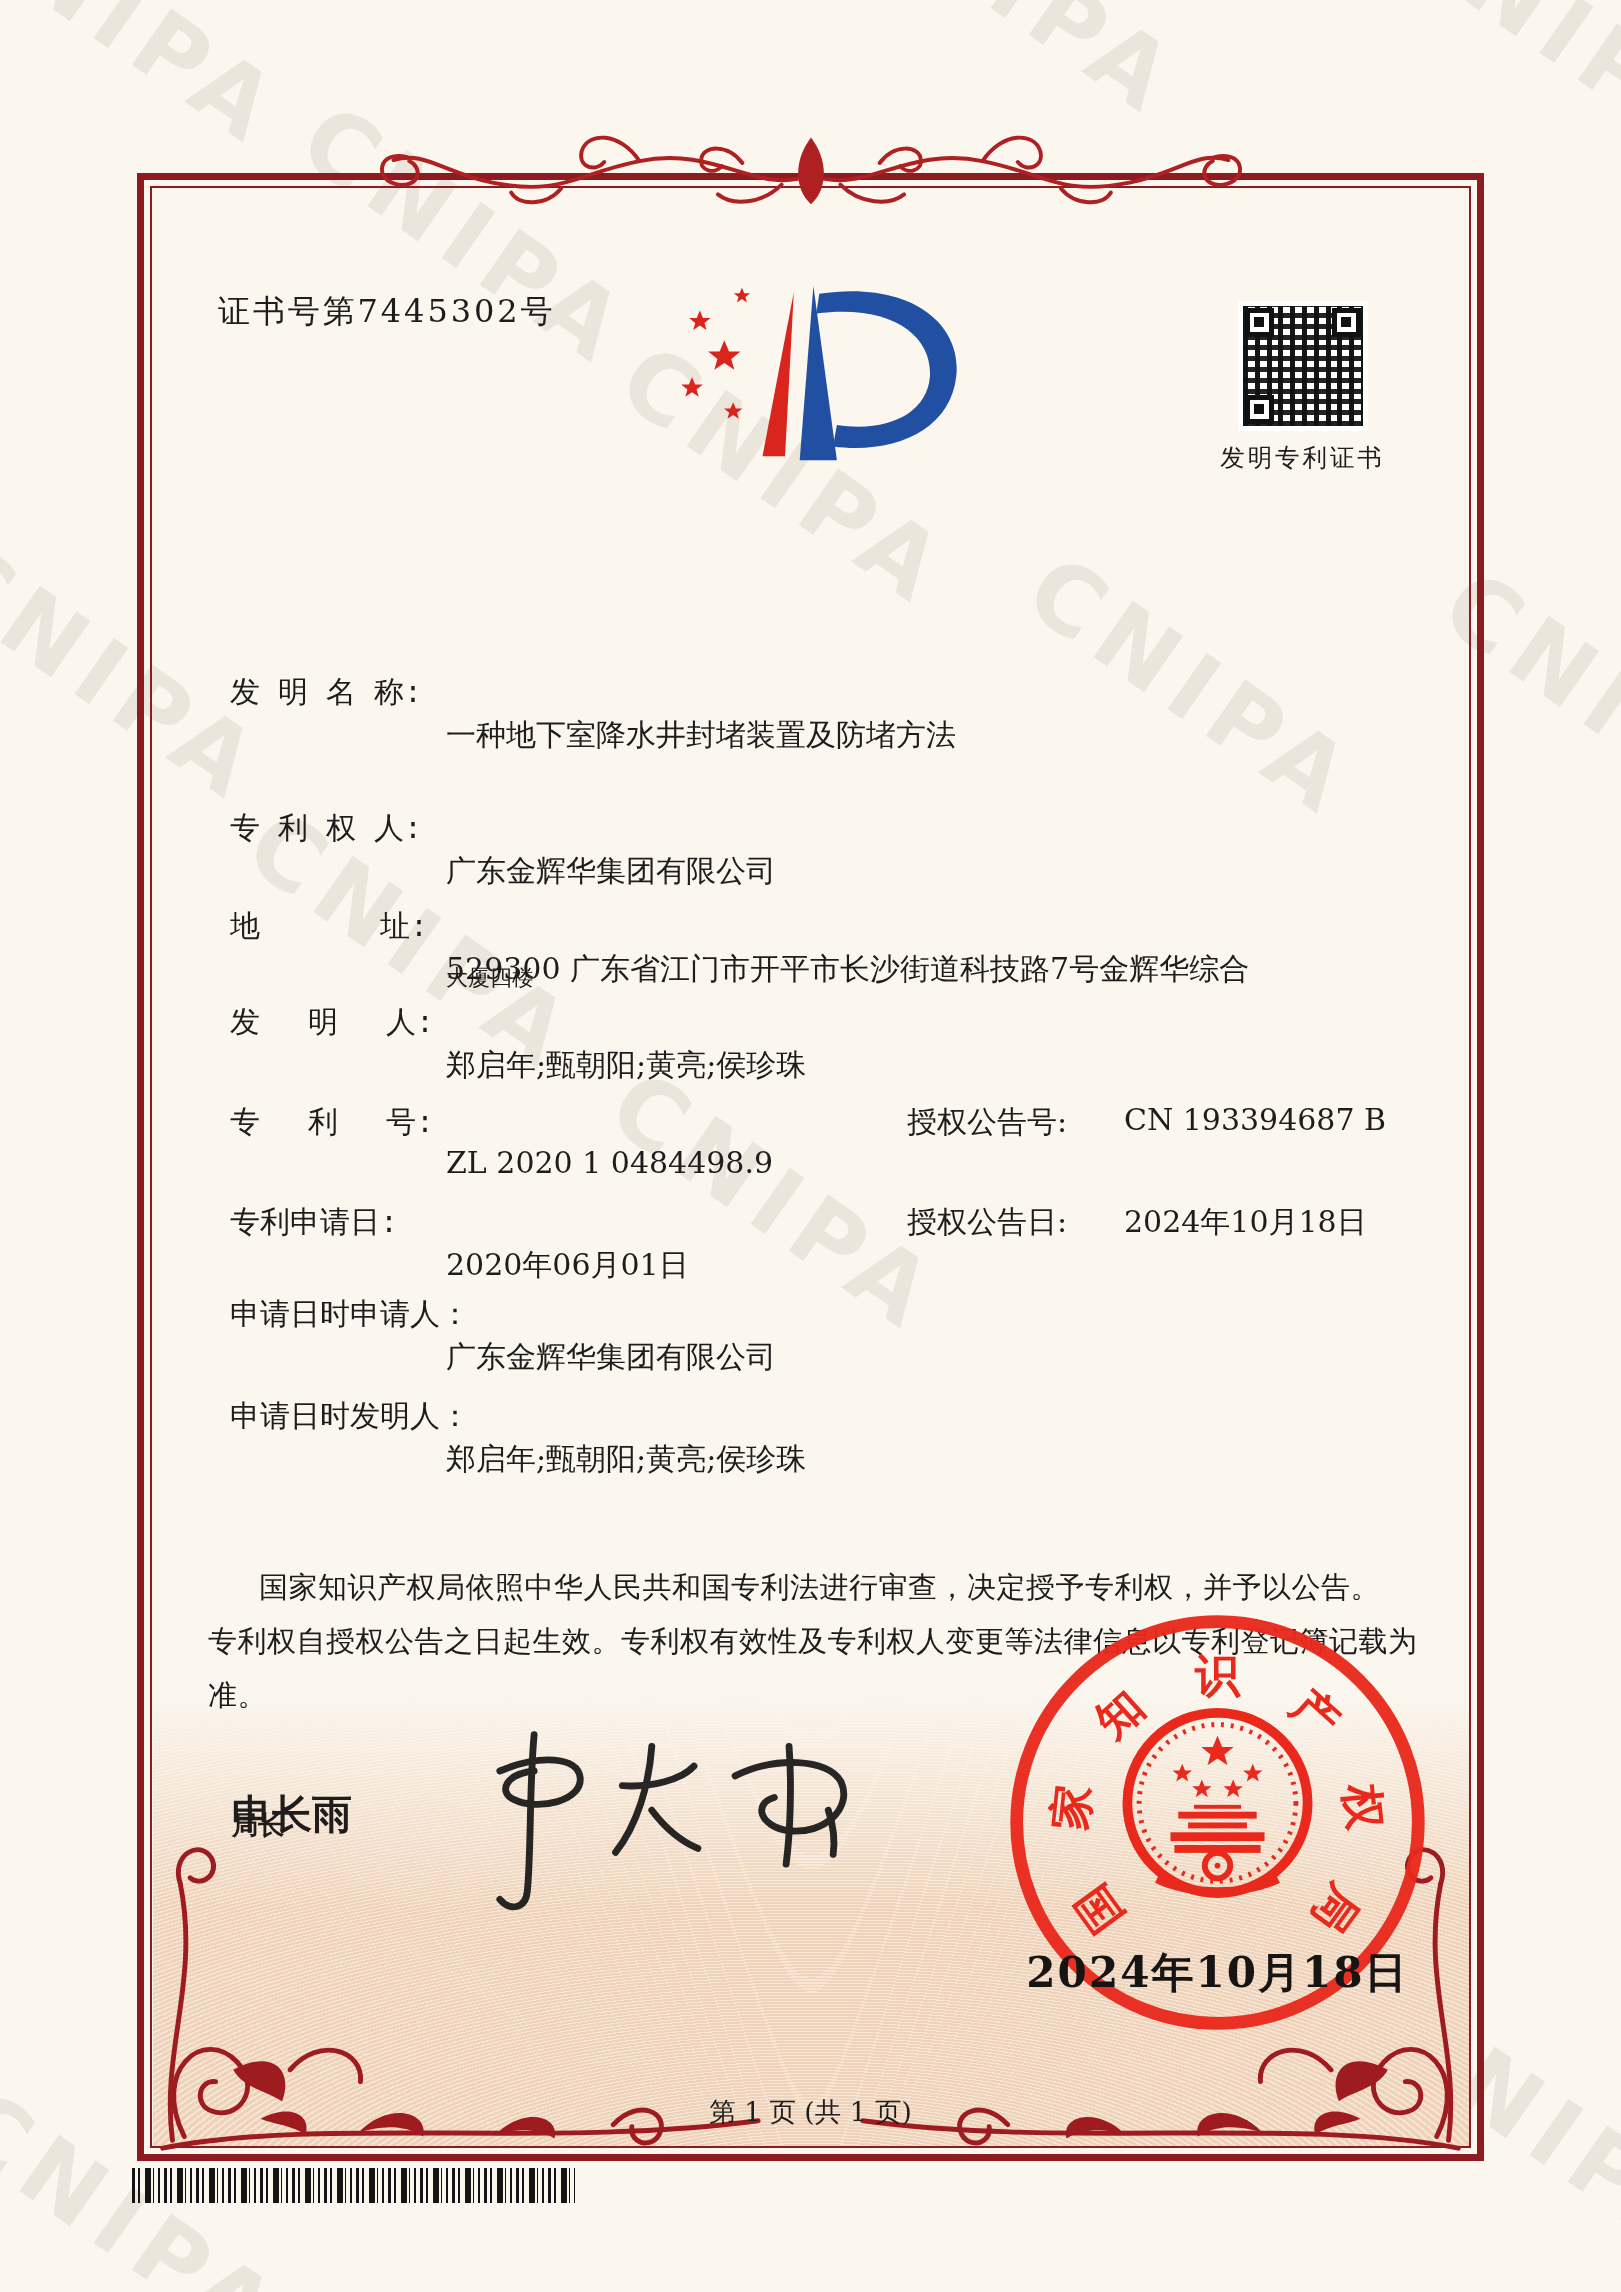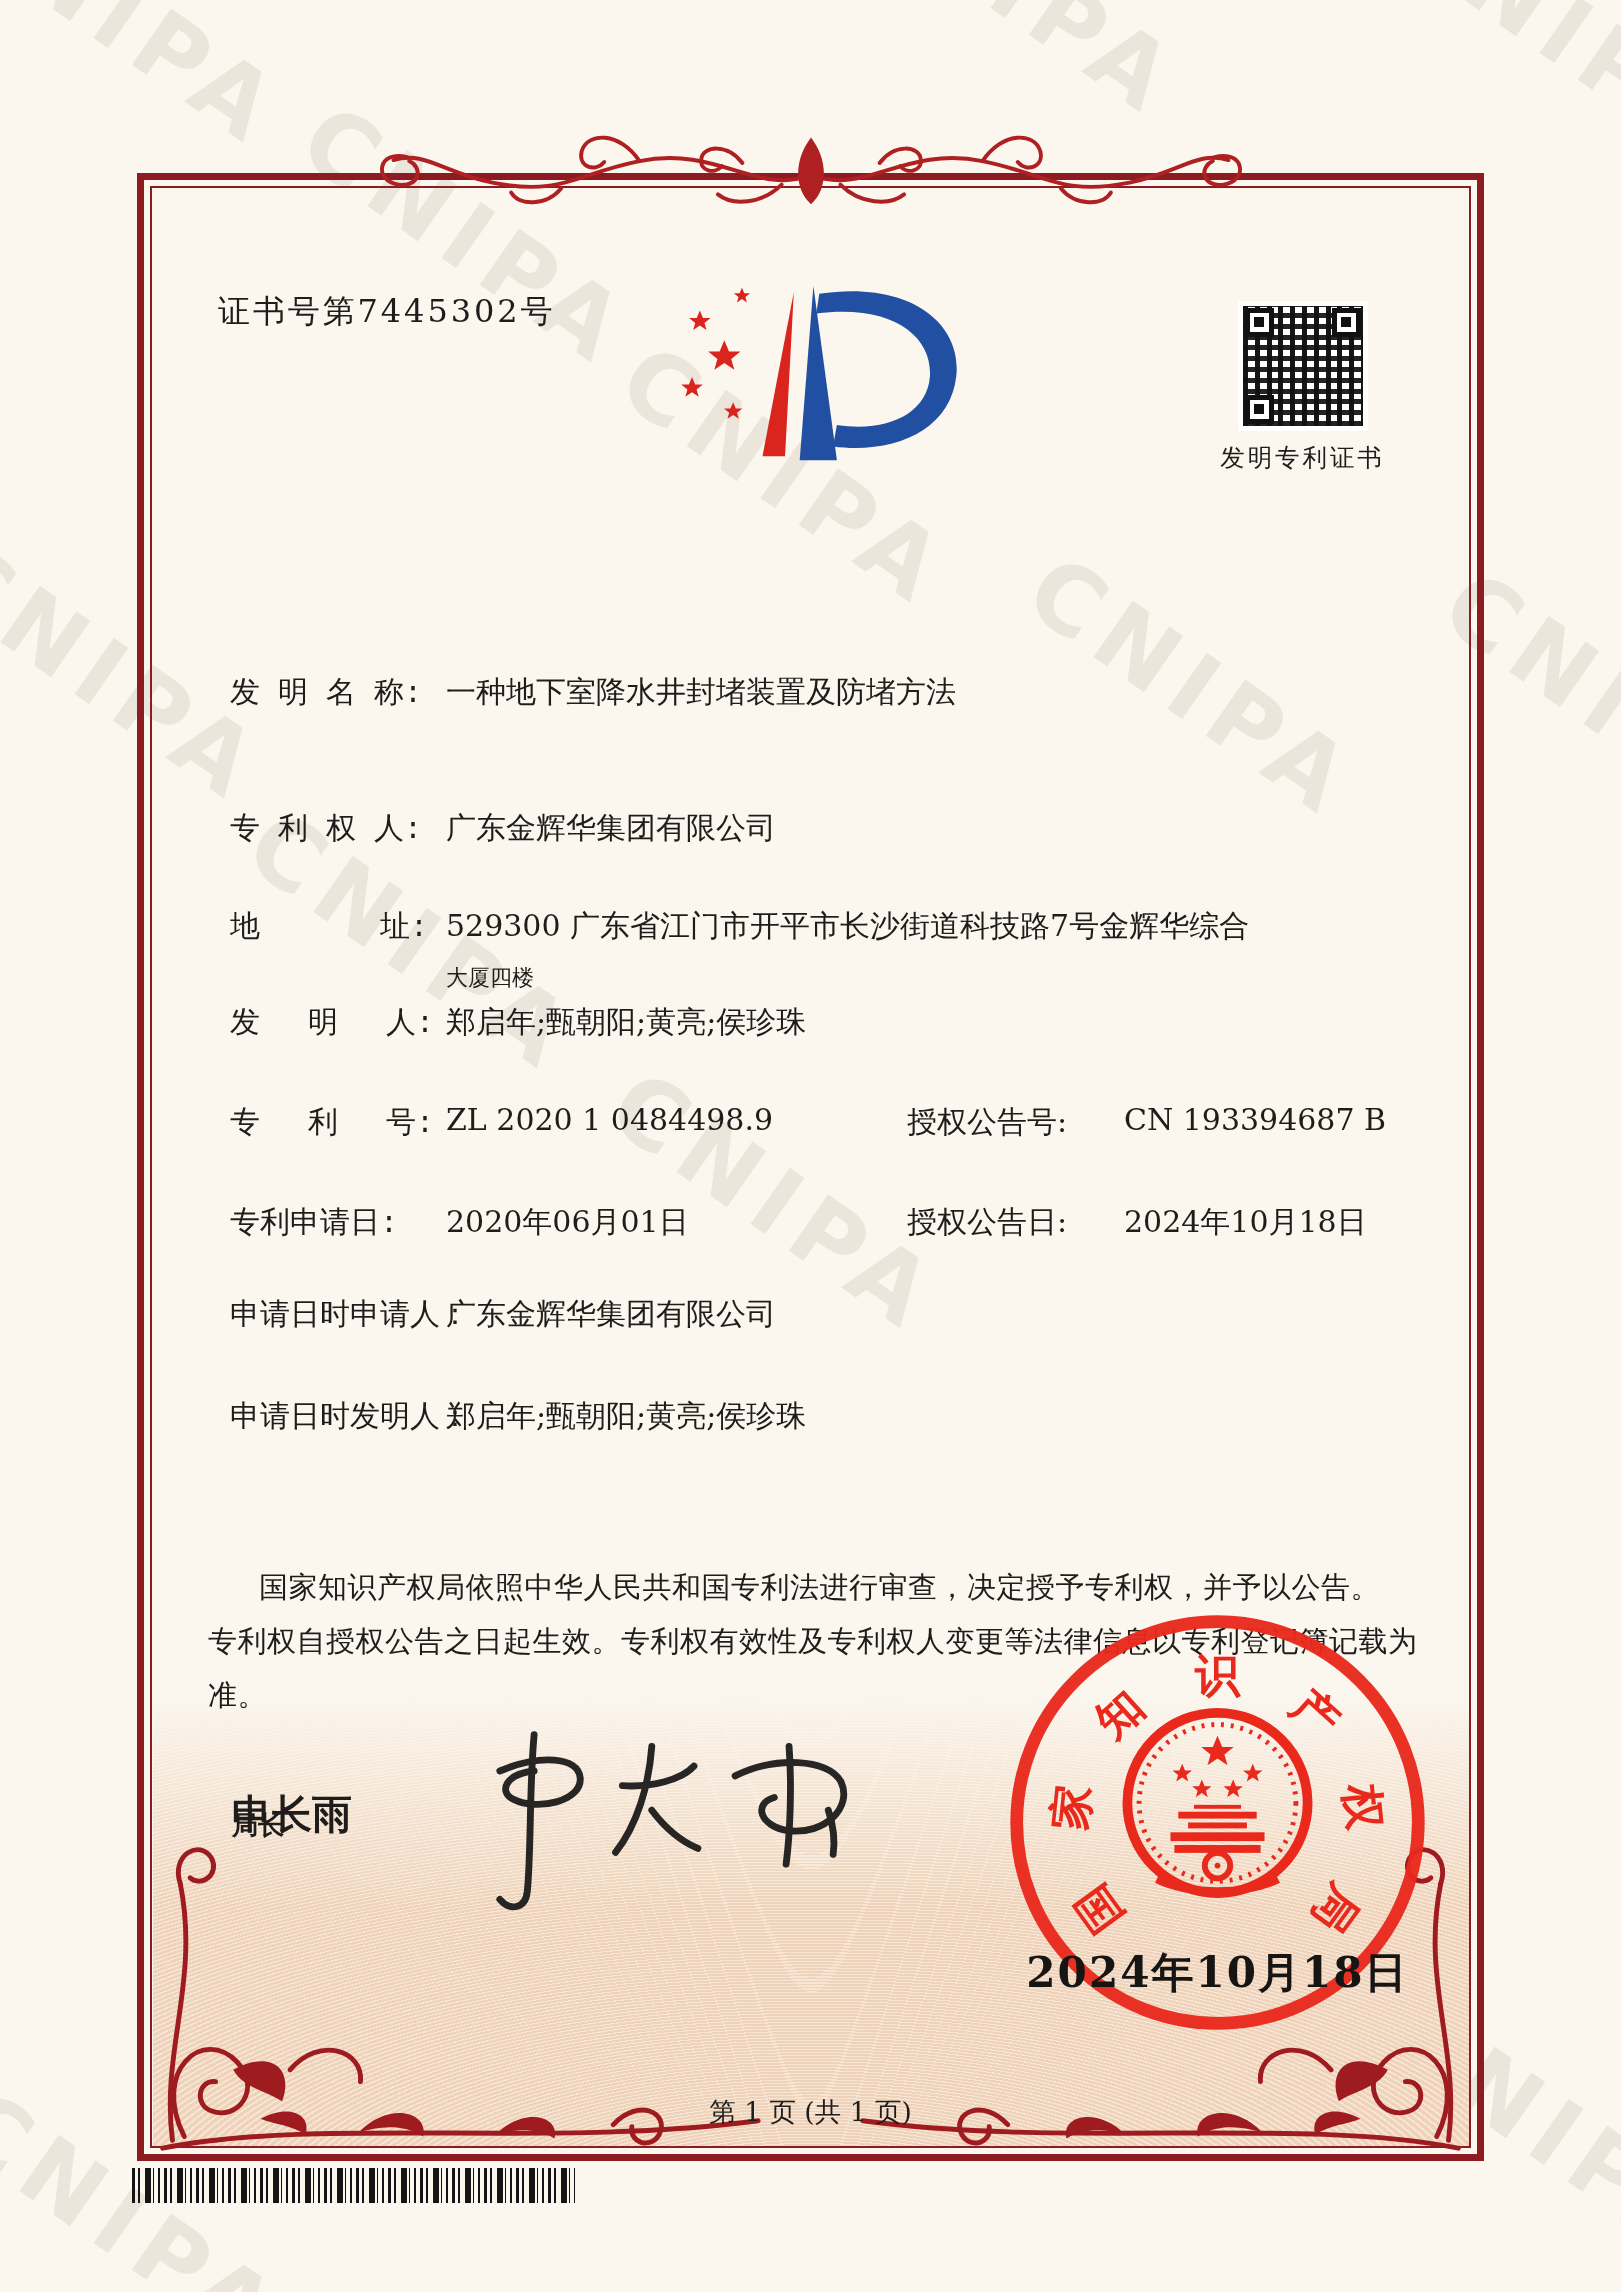--- a/index.html
+++ b/index.html
@@ -43,21 +43,21 @@
   .qr .fp{position:absolute;width:29px;height:29px;border:5.9px solid #111;background:#fff;box-sizing:border-box;}
   .qr .fp::after{content:"";position:absolute;left:3.9px;top:3.9px;width:9.8px;height:9.8px;background:#111;}
   .fp.tl{left:2px;top:2px}.fp.tr{right:2px;top:2px}.fp.bl{left:2px;bottom:2px}
   .qrlabel{position:absolute;left:1219px;top:441px;width:167px;text-align:center;
     font-size:24.5px;letter-spacing:2.9px;z-index:3;}
   .title{position:absolute;left:137px;right:137px;top:486px;text-align:center;
     font-size:69px;font-weight:700;letter-spacing:45px;text-indent:45px;z-index:3;}
   
   .row{position:absolute;left:0;top:0;width:100%;height:43px;font-size:30px;z-index:3;}
   .lab{position:absolute;left:230px;white-space:pre;font-family:Liberation Mono, monospace;}
-  .val{position:absolute;left:446px;white-space:pre;}
+  .val{position:absolute;left:446px;white-space:pre;margin-top:43px;}
   .lab2{position:absolute;left:907px;white-space:pre;}
   .val2{position:absolute;left:1124px;white-space:pre;}
   .addr2{position:absolute;left:446px;top:963px;font-size:22px;z-index:3;}
   
   .legal{position:absolute;left:208px;top:1560px;width:1223px;font-size:29px;
     line-height:54px;z-index:3;letter-spacing:0.5px;}
   .legal .l1{padding-left:51px;}
   
   .sig-role{position:absolute;left:232px;top:1808px;font-size:26px;font-weight:700;z-index:3;
     font-family:"DejaVu Sans","Liberation Sans",sans-serif;}

